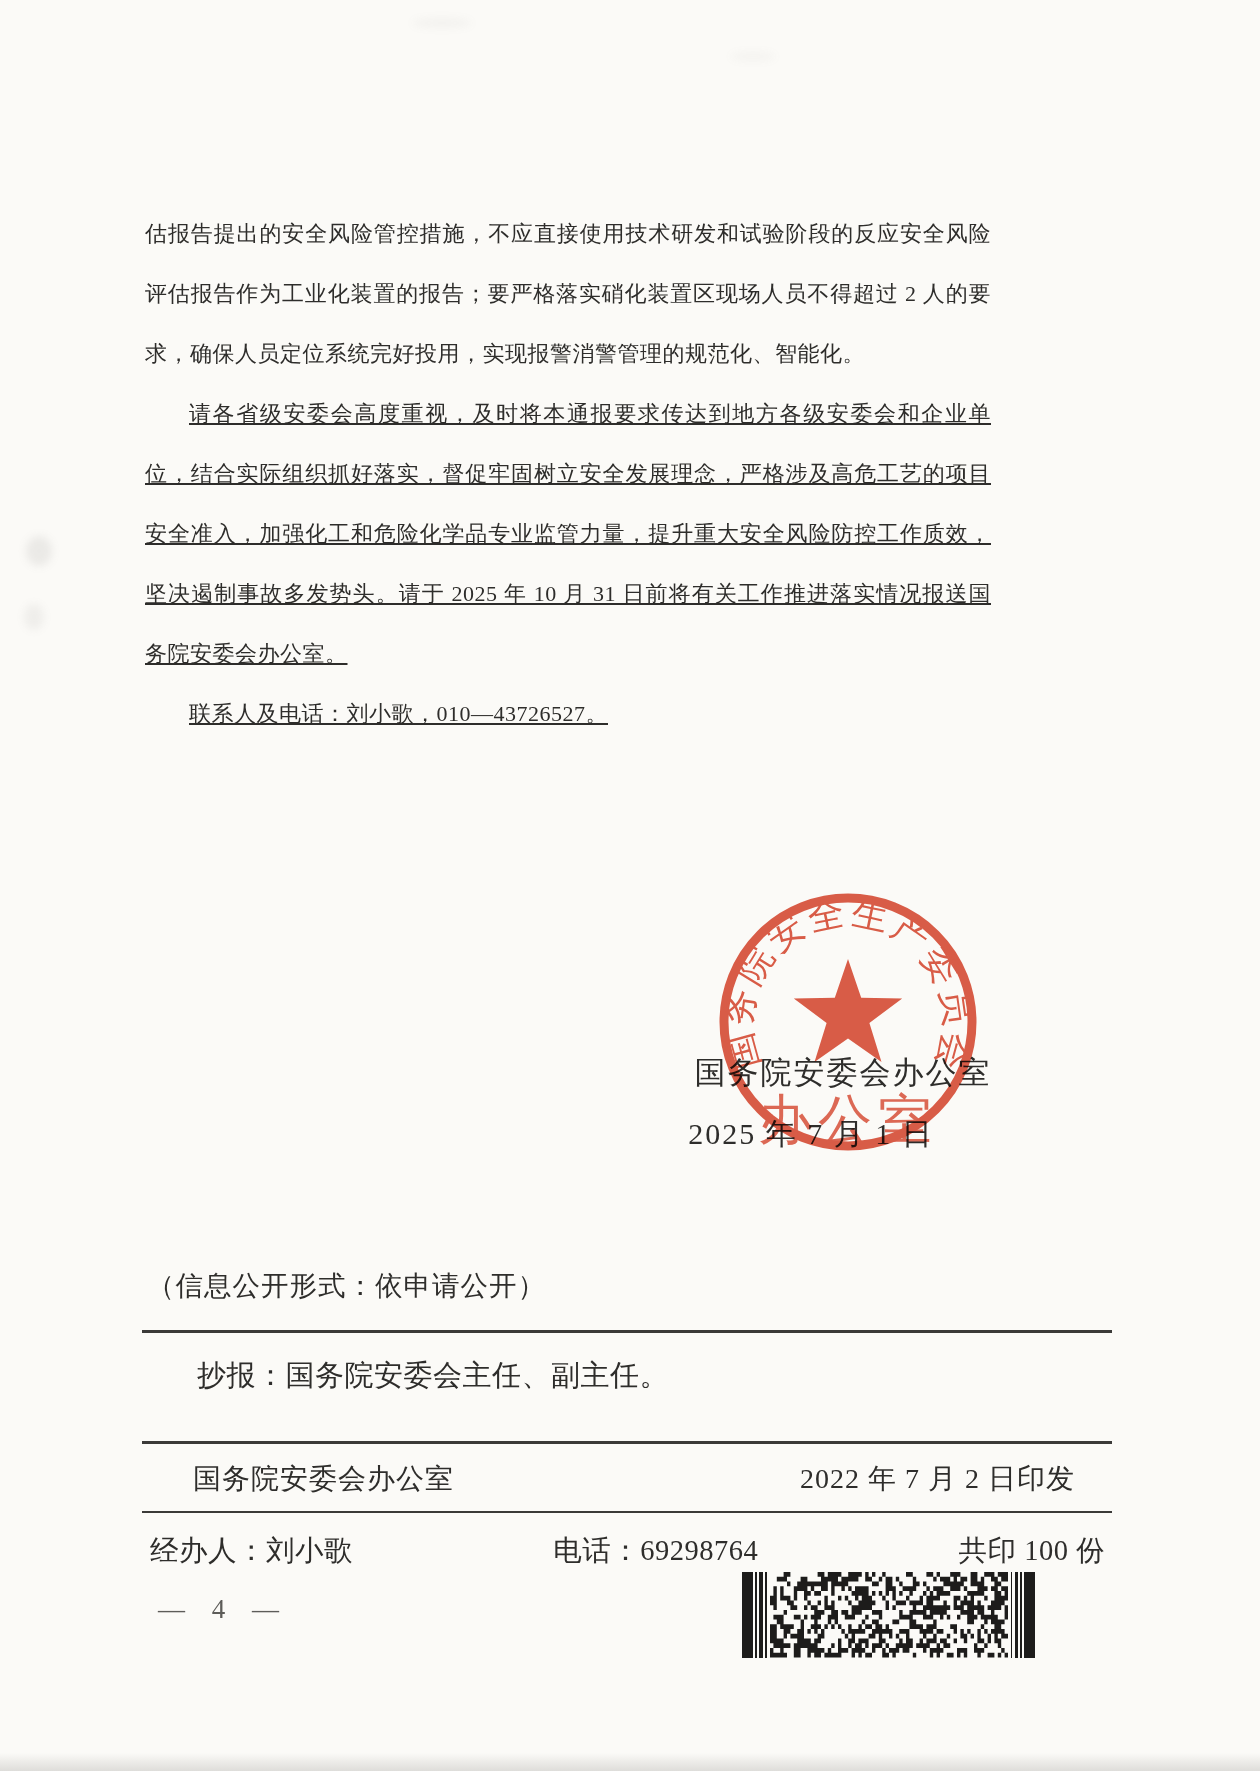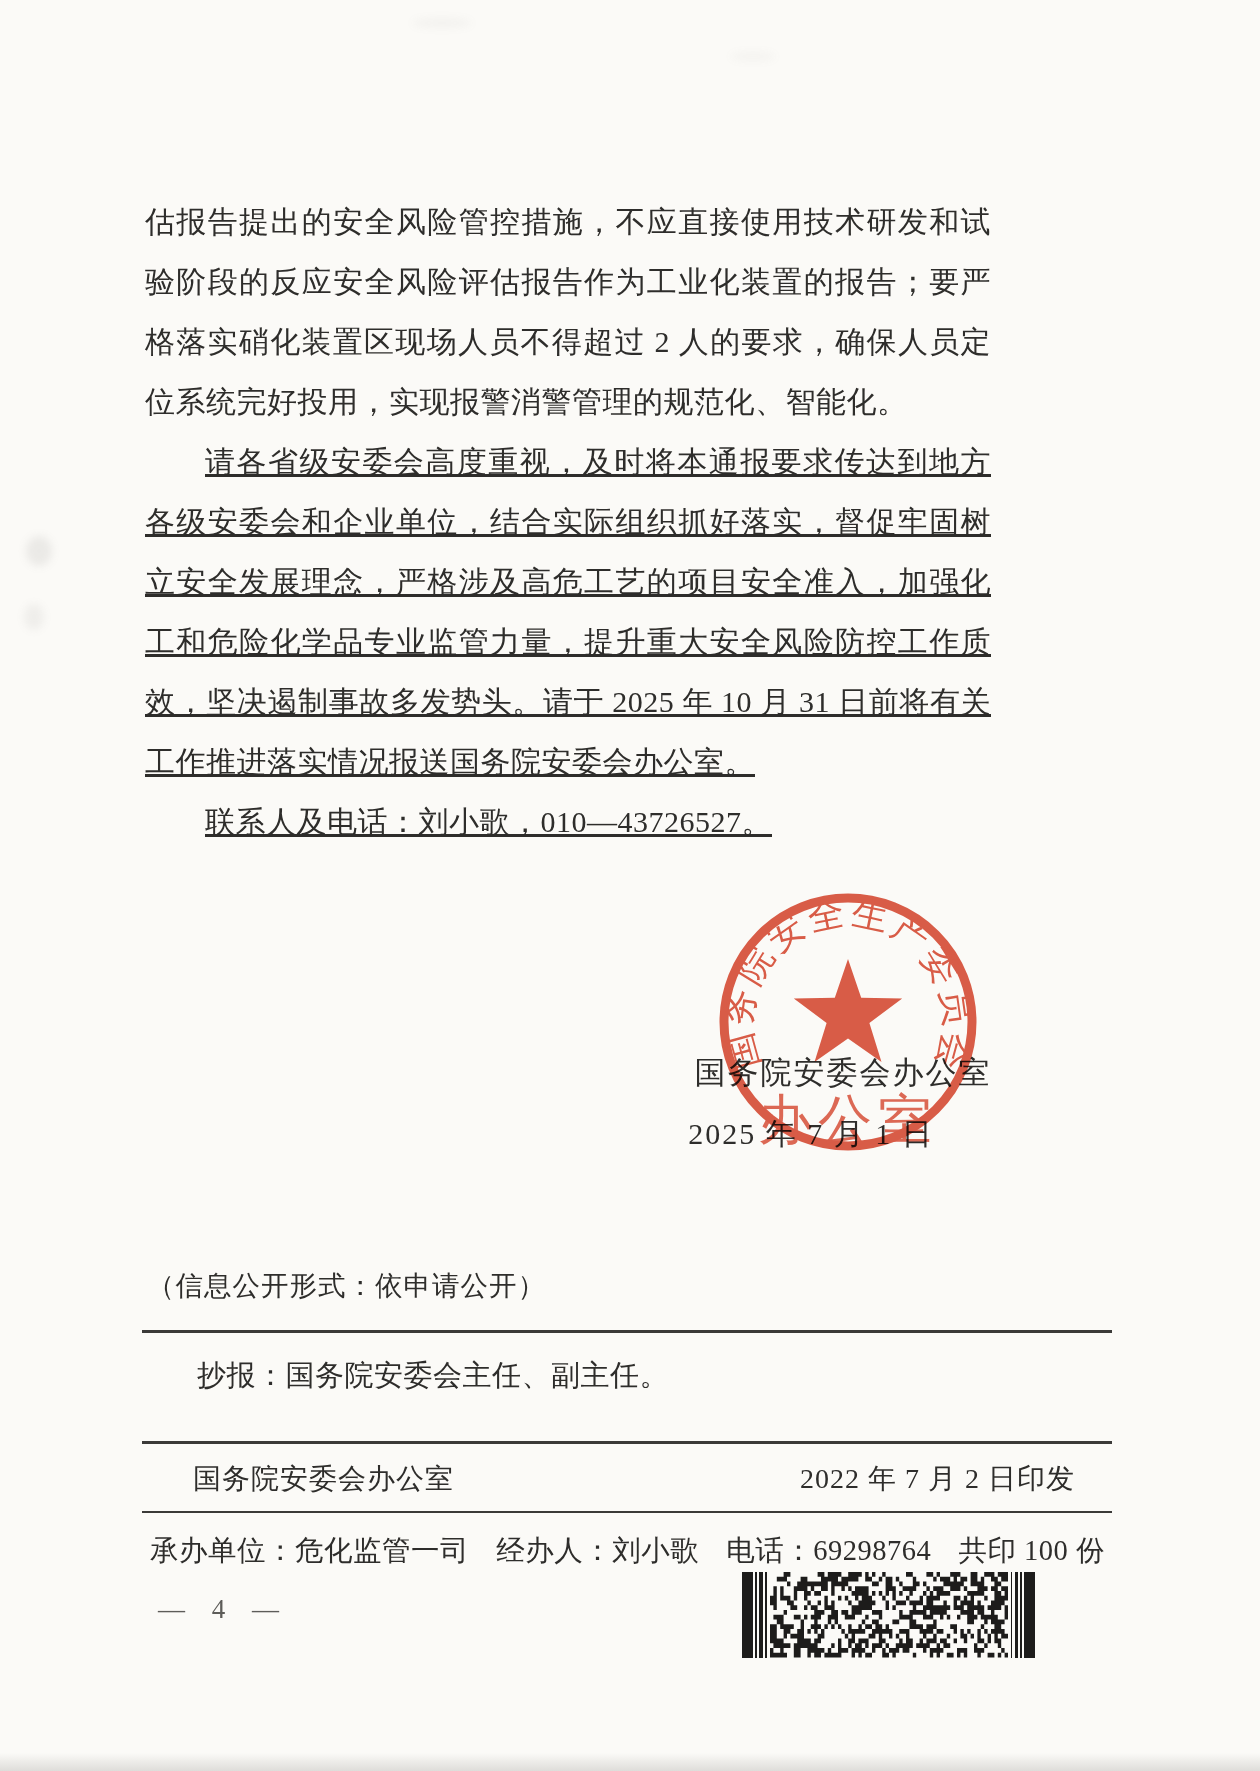--- a/index.html
+++ b/index.html
@@ -12,22 +12,22 @@
     font-family:"Liberation Serif","DejaVu Serif",serif;
     color:#2e2d2b;
   }
   .page::after{ 
     content:"";position:absolute;left:0;bottom:0;width:100%;height:18px;
     background:linear-gradient(to bottom,rgba(0,0,0,0),rgba(90,88,84,.18));
     pointer-events:none;
   }
   
   .body-text{
-    position:absolute;left:145px;top:192px;width:846px;
-    font-size:30px;line-height:60px;
+    position:absolute;left:145px;top:204px;width:846px;
+    font-size:22px;line-height:60px;
     text-align:justify;text-justify:inter-character;
     letter-spacing:.5px;
   }
   .body-text p{margin:0;}
   .body-text p.indent{text-indent:2em;text-decoration:underline;}
   
   .sig-org{
     position:absolute;left:640px;top:1052px;width:406px;
     text-align:center;font-size:31px;letter-spacing:2px;
   }
@@ -118,21 +118,20 @@
   <div class="copy-lines">
     <p>抄报：国务院安委会主任、副主任。</p>
   </div>
 
   <div class="issue-row">
     <span>国务院安委会办公室</span>
     <span>2022 年 7 月 2 日印发</span>
   </div>
 
   <div class="undertake-row">
-    <span>承办单位：危化监管一司</span>
     <span>经办人：刘小歌</span>
     <span>电话：69298764</span>
     <span>共印 100 份</span>
   </div>
 
   <div class="page-number">— 4 —</div>
 
   <svg id="barcode-svg" class="barcode" viewBox="0 0 293 86">
       <path d="M0 0h11v86h-11ZM13 0h2v86h-2ZM17 0h4v86h-4ZM23 0h2v86h-2ZM282 0h11v86h-11ZM278 0h2v86h-2ZM273 0h3v86h-3ZM269 0h1v86h-1ZM41.6 0h3.4v4.75h-3.4ZM45 0h3.4v4.75h-3.4ZM75.6 0h3.4v4.75h-3.4ZM79 0h3.4v4.75h-3.4ZM85.8 0h3.4v4.75h-3.4ZM89.2 0h3.4v4.75h-3.4ZM92.6 0h3.4v4.75h-3.4ZM96 0h3.4v4.75h-3.4ZM106.2 0h3.4v4.75h-3.4ZM109.6 0h3.4v4.75h-3.4ZM113 0h3.4v4.75h-3.4ZM116.4 0h3.4v4.75h-3.4ZM123.2 0h3.4v4.75h-3.4ZM130 0h3.4v4.75h-3.4ZM140.2 0h3.4v4.75h-3.4ZM164 0h3.4v4.75h-3.4ZM167.4 0h3.4v4.75h-3.4ZM184.4 0h3.4v4.75h-3.4ZM187.8 0h3.4v4.75h-3.4ZM194.6 0h3.4v4.75h-3.4ZM208.2 0h3.4v4.75h-3.4ZM211.6 0h3.4v4.75h-3.4ZM215 0h3.4v4.75h-3.4ZM228.6 0h3.4v4.75h-3.4ZM232 0h3.4v4.75h-3.4ZM242.2 0h3.4v4.75h-3.4ZM245.6 0h3.4v4.75h-3.4ZM249 0h3.4v4.75h-3.4ZM255.8 0h3.4v4.75h-3.4ZM259.2 0h3.4v4.75h-3.4ZM262.6 0h3.4v4.75h-3.4ZM34.8 4.8h3.4v4.75h-3.4ZM38.2 4.8h3.4v4.75h-3.4ZM41.6 4.8h3.4v4.75h-3.4ZM58.6 4.8h3.4v4.75h-3.4ZM62 4.8h3.4v4.75h-3.4ZM79 4.8h3.4v4.75h-3.4ZM82.4 4.8h3.4v4.75h-3.4ZM85.8 4.8h3.4v4.75h-3.4ZM89.2 4.8h3.4v4.75h-3.4ZM92.6 4.8h3.4v4.75h-3.4ZM99.4 4.8h3.4v4.75h-3.4ZM102.8 4.8h3.4v4.75h-3.4ZM106.2 4.8h3.4v4.75h-3.4ZM109.6 4.8h3.4v4.75h-3.4ZM113 4.8h3.4v4.75h-3.4ZM123.2 4.8h3.4v4.75h-3.4ZM126.6 4.8h3.4v4.75h-3.4ZM136.8 4.8h3.4v4.75h-3.4ZM143.6 4.8h3.4v4.75h-3.4ZM147 4.8h3.4v4.75h-3.4ZM153.8 4.8h3.4v4.75h-3.4ZM170.8 4.8h3.4v4.75h-3.4ZM191.2 4.8h3.4v4.75h-3.4ZM198 4.8h3.4v4.75h-3.4ZM201.4 4.8h3.4v4.75h-3.4ZM204.8 4.8h3.4v4.75h-3.4ZM211.6 4.8h3.4v4.75h-3.4ZM218.4 4.8h3.4v4.75h-3.4ZM221.8 4.8h3.4v4.75h-3.4ZM228.6 4.8h3.4v4.75h-3.4ZM232 4.8h3.4v4.75h-3.4ZM238.8 4.8h3.4v4.75h-3.4ZM249 4.8h3.4v4.75h-3.4ZM252.4 4.8h3.4v4.75h-3.4ZM259.2 4.8h3.4v4.75h-3.4ZM262.6 4.8h3.4v4.75h-3.4ZM45 9.5h3.4v4.75h-3.4ZM55.2 9.5h3.4v4.75h-3.4ZM58.6 9.5h3.4v4.75h-3.4ZM62 9.5h3.4v4.75h-3.4ZM65.4 9.5h3.4v4.75h-3.4ZM68.8 9.5h3.4v4.75h-3.4ZM72.2 9.5h3.4v4.75h-3.4ZM75.6 9.5h3.4v4.75h-3.4ZM79 9.5h3.4v4.75h-3.4ZM82.4 9.5h3.4v4.75h-3.4ZM89.2 9.5h3.4v4.75h-3.4ZM92.6 9.5h3.4v4.75h-3.4ZM96 9.5h3.4v4.75h-3.4ZM99.4 9.5h3.4v4.75h-3.4ZM102.8 9.5h3.4v4.75h-3.4ZM130 9.5h3.4v4.75h-3.4ZM133.4 9.5h3.4v4.75h-3.4ZM143.6 9.5h3.4v4.75h-3.4ZM147 9.5h3.4v4.75h-3.4ZM157.2 9.5h3.4v4.75h-3.4ZM170.8 9.5h3.4v4.75h-3.4ZM174.2 9.5h3.4v4.75h-3.4ZM181 9.5h3.4v4.75h-3.4ZM201.4 9.5h3.4v4.75h-3.4ZM204.8 9.5h3.4v4.75h-3.4ZM208.2 9.5h3.4v4.75h-3.4ZM211.6 9.5h3.4v4.75h-3.4ZM215 9.5h3.4v4.75h-3.4ZM218.4 9.5h3.4v4.75h-3.4ZM228.6 9.5h3.4v4.75h-3.4ZM232 9.5h3.4v4.75h-3.4ZM235.4 9.5h3.4v4.75h-3.4ZM238.8 9.5h3.4v4.75h-3.4ZM252.4 9.5h3.4v4.75h-3.4ZM255.8 9.5h3.4v4.75h-3.4ZM31.4 14.3h3.4v4.75h-3.4ZM38.2 14.3h3.4v4.75h-3.4ZM51.8 14.3h3.4v4.75h-3.4ZM55.2 14.3h3.4v4.75h-3.4ZM58.6 14.3h3.4v4.75h-3.4ZM62 14.3h3.4v4.75h-3.4ZM68.8 14.3h3.4v4.75h-3.4ZM79 14.3h3.4v4.75h-3.4ZM82.4 14.3h3.4v4.75h-3.4ZM89.2 14.3h3.4v4.75h-3.4ZM99.4 14.3h3.4v4.75h-3.4ZM106.2 14.3h3.4v4.75h-3.4ZM113 14.3h3.4v4.75h-3.4ZM116.4 14.3h3.4v4.75h-3.4ZM119.8 14.3h3.4v4.75h-3.4ZM123.2 14.3h3.4v4.75h-3.4ZM143.6 14.3h3.4v4.75h-3.4ZM147 14.3h3.4v4.75h-3.4ZM150.4 14.3h3.4v4.75h-3.4ZM160.6 14.3h3.4v4.75h-3.4ZM164 14.3h3.4v4.75h-3.4ZM167.4 14.3h3.4v4.75h-3.4ZM170.8 14.3h3.4v4.75h-3.4ZM184.4 14.3h3.4v4.75h-3.4ZM191.2 14.3h3.4v4.75h-3.4ZM194.6 14.3h3.4v4.75h-3.4ZM198 14.3h3.4v4.75h-3.4ZM208.2 14.3h3.4v4.75h-3.4ZM211.6 14.3h3.4v4.75h-3.4ZM215 14.3h3.4v4.75h-3.4ZM221.8 14.3h3.4v4.75h-3.4ZM235.4 14.3h3.4v4.75h-3.4ZM238.8 14.3h3.4v4.75h-3.4ZM242.2 14.3h3.4v4.75h-3.4ZM249 14.3h3.4v4.75h-3.4ZM252.4 14.3h3.4v4.75h-3.4ZM259.2 14.3h3.4v4.75h-3.4ZM262.6 14.3h3.4v4.75h-3.4ZM31.4 19h3.4v4.75h-3.4ZM38.2 19h3.4v4.75h-3.4ZM51.8 19h3.4v4.75h-3.4ZM62 19h3.4v4.75h-3.4ZM65.4 19h3.4v4.75h-3.4ZM72.2 19h3.4v4.75h-3.4ZM75.6 19h3.4v4.75h-3.4ZM89.2 19h3.4v4.75h-3.4ZM109.6 19h3.4v4.75h-3.4ZM113 19h3.4v4.75h-3.4ZM116.4 19h3.4v4.75h-3.4ZM119.8 19h3.4v4.75h-3.4ZM123.2 19h3.4v4.75h-3.4ZM130 19h3.4v4.75h-3.4ZM136.8 19h3.4v4.75h-3.4ZM143.6 19h3.4v4.75h-3.4ZM150.4 19h3.4v4.75h-3.4ZM157.2 19h3.4v4.75h-3.4ZM167.4 19h3.4v4.75h-3.4ZM181 19h3.4v4.75h-3.4ZM187.8 19h3.4v4.75h-3.4ZM194.6 19h3.4v4.75h-3.4ZM198 19h3.4v4.75h-3.4ZM201.4 19h3.4v4.75h-3.4ZM204.8 19h3.4v4.75h-3.4ZM225.2 19h3.4v4.75h-3.4ZM228.6 19h3.4v4.75h-3.4ZM232 19h3.4v4.75h-3.4ZM235.4 19h3.4v4.75h-3.4ZM238.8 19h3.4v4.75h-3.4ZM252.4 19h3.4v4.75h-3.4ZM255.8 19h3.4v4.75h-3.4ZM262.6 19h3.4v4.75h-3.4ZM28 23.8h3.4v4.75h-3.4ZM31.4 23.8h3.4v4.75h-3.4ZM38.2 23.8h3.4v4.75h-3.4ZM41.6 23.8h3.4v4.75h-3.4ZM45 23.8h3.4v4.75h-3.4ZM51.8 23.8h3.4v4.75h-3.4ZM62 23.8h3.4v4.75h-3.4ZM82.4 23.8h3.4v4.75h-3.4ZM96 23.8h3.4v4.75h-3.4ZM102.8 23.8h3.4v4.75h-3.4ZM113 23.8h3.4v4.75h-3.4ZM119.8 23.8h3.4v4.75h-3.4ZM123.2 23.8h3.4v4.75h-3.4ZM126.6 23.8h3.4v4.75h-3.4ZM140.2 23.8h3.4v4.75h-3.4ZM150.4 23.8h3.4v4.75h-3.4ZM164 23.8h3.4v4.75h-3.4ZM177.6 23.8h3.4v4.75h-3.4ZM184.4 23.8h3.4v4.75h-3.4ZM187.8 23.8h3.4v4.75h-3.4ZM191.2 23.8h3.4v4.75h-3.4ZM194.6 23.8h3.4v4.75h-3.4ZM211.6 23.8h3.4v4.75h-3.4ZM215 23.8h3.4v4.75h-3.4ZM221.8 23.8h3.4v4.75h-3.4ZM228.6 23.8h3.4v4.75h-3.4ZM242.2 23.8h3.4v4.75h-3.4ZM252.4 23.8h3.4v4.75h-3.4ZM255.8 23.8h3.4v4.75h-3.4ZM259.2 23.8h3.4v4.75h-3.4ZM262.6 23.8h3.4v4.75h-3.4ZM28 28.5h3.4v4.75h-3.4ZM31.4 28.5h3.4v4.75h-3.4ZM45 28.5h3.4v4.75h-3.4ZM48.4 28.5h3.4v4.75h-3.4ZM65.4 28.5h3.4v4.75h-3.4ZM75.6 28.5h3.4v4.75h-3.4ZM82.4 28.5h3.4v4.75h-3.4ZM89.2 28.5h3.4v4.75h-3.4ZM106.2 28.5h3.4v4.75h-3.4ZM116.4 28.5h3.4v4.75h-3.4ZM119.8 28.5h3.4v4.75h-3.4ZM123.2 28.5h3.4v4.75h-3.4ZM126.6 28.5h3.4v4.75h-3.4ZM130 28.5h3.4v4.75h-3.4ZM143.6 28.5h3.4v4.75h-3.4ZM153.8 28.5h3.4v4.75h-3.4ZM157.2 28.5h3.4v4.75h-3.4ZM160.6 28.5h3.4v4.75h-3.4ZM167.4 28.5h3.4v4.75h-3.4ZM170.8 28.5h3.4v4.75h-3.4ZM174.2 28.5h3.4v4.75h-3.4ZM177.6 28.5h3.4v4.75h-3.4ZM184.4 28.5h3.4v4.75h-3.4ZM187.8 28.5h3.4v4.75h-3.4ZM201.4 28.5h3.4v4.75h-3.4ZM211.6 28.5h3.4v4.75h-3.4ZM218.4 28.5h3.4v4.75h-3.4ZM221.8 28.5h3.4v4.75h-3.4ZM225.2 28.5h3.4v4.75h-3.4ZM228.6 28.5h3.4v4.75h-3.4ZM235.4 28.5h3.4v4.75h-3.4ZM249 28.5h3.4v4.75h-3.4ZM252.4 28.5h3.4v4.75h-3.4ZM255.8 28.5h3.4v4.75h-3.4ZM259.2 28.5h3.4v4.75h-3.4ZM31.4 33.3h3.4v4.75h-3.4ZM48.4 33.3h3.4v4.75h-3.4ZM51.8 33.3h3.4v4.75h-3.4ZM62 33.3h3.4v4.75h-3.4ZM68.8 33.3h3.4v4.75h-3.4ZM72.2 33.3h3.4v4.75h-3.4ZM82.4 33.3h3.4v4.75h-3.4ZM85.8 33.3h3.4v4.75h-3.4ZM89.2 33.3h3.4v4.75h-3.4ZM109.6 33.3h3.4v4.75h-3.4ZM113 33.3h3.4v4.75h-3.4ZM116.4 33.3h3.4v4.75h-3.4ZM119.8 33.3h3.4v4.75h-3.4ZM123.2 33.3h3.4v4.75h-3.4ZM126.6 33.3h3.4v4.75h-3.4ZM143.6 33.3h3.4v4.75h-3.4ZM150.4 33.3h3.4v4.75h-3.4ZM170.8 33.3h3.4v4.75h-3.4ZM181 33.3h3.4v4.75h-3.4ZM184.4 33.3h3.4v4.75h-3.4ZM187.8 33.3h3.4v4.75h-3.4ZM191.2 33.3h3.4v4.75h-3.4ZM194.6 33.3h3.4v4.75h-3.4ZM198 33.3h3.4v4.75h-3.4ZM201.4 33.3h3.4v4.75h-3.4ZM204.8 33.3h3.4v4.75h-3.4ZM211.6 33.3h3.4v4.75h-3.4ZM215 33.3h3.4v4.75h-3.4ZM218.4 33.3h3.4v4.75h-3.4ZM225.2 33.3h3.4v4.75h-3.4ZM228.6 33.3h3.4v4.75h-3.4ZM232 33.3h3.4v4.75h-3.4ZM235.4 33.3h3.4v4.75h-3.4ZM238.8 33.3h3.4v4.75h-3.4ZM245.6 33.3h3.4v4.75h-3.4ZM249 33.3h3.4v4.75h-3.4ZM252.4 33.3h3.4v4.75h-3.4ZM255.8 33.3h3.4v4.75h-3.4ZM262.6 33.3h3.4v4.75h-3.4ZM41.6 38h3.4v4.75h-3.4ZM72.2 38h3.4v4.75h-3.4ZM75.6 38h3.4v4.75h-3.4ZM79 38h3.4v4.75h-3.4ZM89.2 38h3.4v4.75h-3.4ZM92.6 38h3.4v4.75h-3.4ZM99.4 38h3.4v4.75h-3.4ZM102.8 38h3.4v4.75h-3.4ZM109.6 38h3.4v4.75h-3.4ZM113 38h3.4v4.75h-3.4ZM116.4 38h3.4v4.75h-3.4ZM130 38h3.4v4.75h-3.4ZM133.4 38h3.4v4.75h-3.4ZM136.8 38h3.4v4.75h-3.4ZM157.2 38h3.4v4.75h-3.4ZM167.4 38h3.4v4.75h-3.4ZM170.8 38h3.4v4.75h-3.4ZM174.2 38h3.4v4.75h-3.4ZM177.6 38h3.4v4.75h-3.4ZM181 38h3.4v4.75h-3.4ZM187.8 38h3.4v4.75h-3.4ZM191.2 38h3.4v4.75h-3.4ZM194.6 38h3.4v4.75h-3.4ZM198 38h3.4v4.75h-3.4ZM201.4 38h3.4v4.75h-3.4ZM218.4 38h3.4v4.75h-3.4ZM221.8 38h3.4v4.75h-3.4ZM225.2 38h3.4v4.75h-3.4ZM228.6 38h3.4v4.75h-3.4ZM235.4 38h3.4v4.75h-3.4ZM238.8 38h3.4v4.75h-3.4ZM249 38h3.4v4.75h-3.4ZM262.6 38h3.4v4.75h-3.4ZM31.4 42.8h3.4v4.75h-3.4ZM34.8 42.8h3.4v4.75h-3.4ZM38.2 42.8h3.4v4.75h-3.4ZM51.8 42.8h3.4v4.75h-3.4ZM55.2 42.8h3.4v4.75h-3.4ZM62 42.8h3.4v4.75h-3.4ZM68.8 42.8h3.4v4.75h-3.4ZM72.2 42.8h3.4v4.75h-3.4ZM75.6 42.8h3.4v4.75h-3.4ZM85.8 42.8h3.4v4.75h-3.4ZM89.2 42.8h3.4v4.75h-3.4ZM92.6 42.8h3.4v4.75h-3.4ZM102.8 42.8h3.4v4.75h-3.4ZM106.2 42.8h3.4v4.75h-3.4ZM109.6 42.8h3.4v4.75h-3.4ZM123.2 42.8h3.4v4.75h-3.4ZM136.8 42.8h3.4v4.75h-3.4ZM157.2 42.8h3.4v4.75h-3.4ZM160.6 42.8h3.4v4.75h-3.4ZM164 42.8h3.4v4.75h-3.4ZM167.4 42.8h3.4v4.75h-3.4ZM181 42.8h3.4v4.75h-3.4ZM184.4 42.8h3.4v4.75h-3.4ZM187.8 42.8h3.4v4.75h-3.4ZM198 42.8h3.4v4.75h-3.4ZM204.8 42.8h3.4v4.75h-3.4ZM215 42.8h3.4v4.75h-3.4ZM225.2 42.8h3.4v4.75h-3.4ZM228.6 42.8h3.4v4.75h-3.4ZM232 42.8h3.4v4.75h-3.4ZM238.8 42.8h3.4v4.75h-3.4ZM242.2 42.8h3.4v4.75h-3.4ZM245.6 42.8h3.4v4.75h-3.4ZM249 42.8h3.4v4.75h-3.4ZM252.4 42.8h3.4v4.75h-3.4ZM262.6 42.8h3.4v4.75h-3.4ZM34.8 47.5h3.4v4.75h-3.4ZM38.2 47.5h3.4v4.75h-3.4ZM58.6 47.5h3.4v4.75h-3.4ZM72.2 47.5h3.4v4.75h-3.4ZM85.8 47.5h3.4v4.75h-3.4ZM92.6 47.5h3.4v4.75h-3.4ZM119.8 47.5h3.4v4.75h-3.4ZM130 47.5h3.4v4.75h-3.4ZM133.4 47.5h3.4v4.75h-3.4ZM150.4 47.5h3.4v4.75h-3.4ZM153.8 47.5h3.4v4.75h-3.4ZM167.4 47.5h3.4v4.75h-3.4ZM170.8 47.5h3.4v4.75h-3.4ZM191.2 47.5h3.4v4.75h-3.4ZM225.2 47.5h3.4v4.75h-3.4ZM228.6 47.5h3.4v4.75h-3.4ZM242.2 47.5h3.4v4.75h-3.4ZM249 47.5h3.4v4.75h-3.4ZM252.4 47.5h3.4v4.75h-3.4ZM255.8 47.5h3.4v4.75h-3.4ZM259.2 47.5h3.4v4.75h-3.4ZM28 52.3h3.4v4.75h-3.4ZM31.4 52.3h3.4v4.75h-3.4ZM38.2 52.3h3.4v4.75h-3.4ZM41.6 52.3h3.4v4.75h-3.4ZM45 52.3h3.4v4.75h-3.4ZM48.4 52.3h3.4v4.75h-3.4ZM58.6 52.3h3.4v4.75h-3.4ZM68.8 52.3h3.4v4.75h-3.4ZM72.2 52.3h3.4v4.75h-3.4ZM75.6 52.3h3.4v4.75h-3.4ZM82.4 52.3h3.4v4.75h-3.4ZM89.2 52.3h3.4v4.75h-3.4ZM96 52.3h3.4v4.75h-3.4ZM106.2 52.3h3.4v4.75h-3.4ZM116.4 52.3h3.4v4.75h-3.4ZM123.2 52.3h3.4v4.75h-3.4ZM126.6 52.3h3.4v4.75h-3.4ZM133.4 52.3h3.4v4.75h-3.4ZM136.8 52.3h3.4v4.75h-3.4ZM143.6 52.3h3.4v4.75h-3.4ZM167.4 52.3h3.4v4.75h-3.4ZM170.8 52.3h3.4v4.75h-3.4ZM174.2 52.3h3.4v4.75h-3.4ZM177.6 52.3h3.4v4.75h-3.4ZM184.4 52.3h3.4v4.75h-3.4ZM187.8 52.3h3.4v4.75h-3.4ZM191.2 52.3h3.4v4.75h-3.4ZM208.2 52.3h3.4v4.75h-3.4ZM211.6 52.3h3.4v4.75h-3.4ZM238.8 52.3h3.4v4.75h-3.4ZM252.4 52.3h3.4v4.75h-3.4ZM255.8 52.3h3.4v4.75h-3.4ZM28 57h3.4v4.75h-3.4ZM31.4 57h3.4v4.75h-3.4ZM41.6 57h3.4v4.75h-3.4ZM45 57h3.4v4.75h-3.4ZM55.2 57h3.4v4.75h-3.4ZM58.6 57h3.4v4.75h-3.4ZM65.4 57h3.4v4.75h-3.4ZM72.2 57h3.4v4.75h-3.4ZM79 57h3.4v4.75h-3.4ZM99.4 57h3.4v4.75h-3.4ZM106.2 57h3.4v4.75h-3.4ZM109.6 57h3.4v4.75h-3.4ZM113 57h3.4v4.75h-3.4ZM116.4 57h3.4v4.75h-3.4ZM119.8 57h3.4v4.75h-3.4ZM130 57h3.4v4.75h-3.4ZM133.4 57h3.4v4.75h-3.4ZM136.8 57h3.4v4.75h-3.4ZM140.2 57h3.4v4.75h-3.4ZM143.6 57h3.4v4.75h-3.4ZM147 57h3.4v4.75h-3.4ZM157.2 57h3.4v4.75h-3.4ZM160.6 57h3.4v4.75h-3.4ZM164 57h3.4v4.75h-3.4ZM177.6 57h3.4v4.75h-3.4ZM181 57h3.4v4.75h-3.4ZM184.4 57h3.4v4.75h-3.4ZM187.8 57h3.4v4.75h-3.4ZM194.6 57h3.4v4.75h-3.4ZM198 57h3.4v4.75h-3.4ZM211.6 57h3.4v4.75h-3.4ZM218.4 57h3.4v4.75h-3.4ZM225.2 57h3.4v4.75h-3.4ZM235.4 57h3.4v4.75h-3.4ZM242.2 57h3.4v4.75h-3.4ZM249 57h3.4v4.75h-3.4ZM252.4 57h3.4v4.75h-3.4ZM255.8 57h3.4v4.75h-3.4ZM259.2 57h3.4v4.75h-3.4ZM28 61.8h3.4v4.75h-3.4ZM31.4 61.8h3.4v4.75h-3.4ZM41.6 61.8h3.4v4.75h-3.4ZM48.4 61.8h3.4v4.75h-3.4ZM51.8 61.8h3.4v4.75h-3.4ZM55.2 61.8h3.4v4.75h-3.4ZM58.6 61.8h3.4v4.75h-3.4ZM75.6 61.8h3.4v4.75h-3.4ZM79 61.8h3.4v4.75h-3.4ZM102.8 61.8h3.4v4.75h-3.4ZM109.6 61.8h3.4v4.75h-3.4ZM126.6 61.8h3.4v4.75h-3.4ZM130 61.8h3.4v4.75h-3.4ZM136.8 61.8h3.4v4.75h-3.4ZM147 61.8h3.4v4.75h-3.4ZM153.8 61.8h3.4v4.75h-3.4ZM164 61.8h3.4v4.75h-3.4ZM181 61.8h3.4v4.75h-3.4ZM191.2 61.8h3.4v4.75h-3.4ZM204.8 61.8h3.4v4.75h-3.4ZM218.4 61.8h3.4v4.75h-3.4ZM221.8 61.8h3.4v4.75h-3.4ZM228.6 61.8h3.4v4.75h-3.4ZM235.4 61.8h3.4v4.75h-3.4ZM245.6 61.8h3.4v4.75h-3.4ZM252.4 61.8h3.4v4.75h-3.4ZM259.2 61.8h3.4v4.75h-3.4ZM262.6 61.8h3.4v4.75h-3.4ZM28 66.5h3.4v4.75h-3.4ZM31.4 66.5h3.4v4.75h-3.4ZM34.8 66.5h3.4v4.75h-3.4ZM38.2 66.5h3.4v4.75h-3.4ZM55.2 66.5h3.4v4.75h-3.4ZM58.6 66.5h3.4v4.75h-3.4ZM62 66.5h3.4v4.75h-3.4ZM65.4 66.5h3.4v4.75h-3.4ZM72.2 66.5h3.4v4.75h-3.4ZM75.6 66.5h3.4v4.75h-3.4ZM96 66.5h3.4v4.75h-3.4ZM106.2 66.5h3.4v4.75h-3.4ZM109.6 66.5h3.4v4.75h-3.4ZM116.4 66.5h3.4v4.75h-3.4ZM119.8 66.5h3.4v4.75h-3.4ZM123.2 66.5h3.4v4.75h-3.4ZM136.8 66.5h3.4v4.75h-3.4ZM140.2 66.5h3.4v4.75h-3.4ZM157.2 66.5h3.4v4.75h-3.4ZM164 66.5h3.4v4.75h-3.4ZM167.4 66.5h3.4v4.75h-3.4ZM177.6 66.5h3.4v4.75h-3.4ZM184.4 66.5h3.4v4.75h-3.4ZM187.8 66.5h3.4v4.75h-3.4ZM191.2 66.5h3.4v4.75h-3.4ZM198 66.5h3.4v4.75h-3.4ZM201.4 66.5h3.4v4.75h-3.4ZM211.6 66.5h3.4v4.75h-3.4ZM221.8 66.5h3.4v4.75h-3.4ZM235.4 66.5h3.4v4.75h-3.4ZM238.8 66.5h3.4v4.75h-3.4ZM245.6 66.5h3.4v4.75h-3.4ZM252.4 66.5h3.4v4.75h-3.4ZM255.8 66.5h3.4v4.75h-3.4ZM31.4 71.3h3.4v4.75h-3.4ZM34.8 71.3h3.4v4.75h-3.4ZM38.2 71.3h3.4v4.75h-3.4ZM41.6 71.3h3.4v4.75h-3.4ZM45 71.3h3.4v4.75h-3.4ZM51.8 71.3h3.4v4.75h-3.4ZM55.2 71.3h3.4v4.75h-3.4ZM58.6 71.3h3.4v4.75h-3.4ZM62 71.3h3.4v4.75h-3.4ZM65.4 71.3h3.4v4.75h-3.4ZM68.8 71.3h3.4v4.75h-3.4ZM72.2 71.3h3.4v4.75h-3.4ZM89.2 71.3h3.4v4.75h-3.4ZM96 71.3h3.4v4.75h-3.4ZM106.2 71.3h3.4v4.75h-3.4ZM113 71.3h3.4v4.75h-3.4ZM116.4 71.3h3.4v4.75h-3.4ZM123.2 71.3h3.4v4.75h-3.4ZM130 71.3h3.4v4.75h-3.4ZM133.4 71.3h3.4v4.75h-3.4ZM136.8 71.3h3.4v4.75h-3.4ZM143.6 71.3h3.4v4.75h-3.4ZM153.8 71.3h3.4v4.75h-3.4ZM157.2 71.3h3.4v4.75h-3.4ZM160.6 71.3h3.4v4.75h-3.4ZM164 71.3h3.4v4.75h-3.4ZM167.4 71.3h3.4v4.75h-3.4ZM174.2 71.3h3.4v4.75h-3.4ZM177.6 71.3h3.4v4.75h-3.4ZM181 71.3h3.4v4.75h-3.4ZM184.4 71.3h3.4v4.75h-3.4ZM194.6 71.3h3.4v4.75h-3.4ZM201.4 71.3h3.4v4.75h-3.4ZM204.8 71.3h3.4v4.75h-3.4ZM232 71.3h3.4v4.75h-3.4ZM242.2 71.3h3.4v4.75h-3.4ZM255.8 71.3h3.4v4.75h-3.4ZM28 76h3.4v4.75h-3.4ZM38.2 76h3.4v4.75h-3.4ZM51.8 76h3.4v4.75h-3.4ZM55.2 76h3.4v4.75h-3.4ZM65.4 76h3.4v4.75h-3.4ZM68.8 76h3.4v4.75h-3.4ZM72.2 76h3.4v4.75h-3.4ZM75.6 76h3.4v4.75h-3.4ZM79 76h3.4v4.75h-3.4ZM85.8 76h3.4v4.75h-3.4ZM96 76h3.4v4.75h-3.4ZM99.4 76h3.4v4.75h-3.4ZM102.8 76h3.4v4.75h-3.4ZM109.6 76h3.4v4.75h-3.4ZM113 76h3.4v4.75h-3.4ZM116.4 76h3.4v4.75h-3.4ZM119.8 76h3.4v4.75h-3.4ZM130 76h3.4v4.75h-3.4ZM140.2 76h3.4v4.75h-3.4ZM147 76h3.4v4.75h-3.4ZM150.4 76h3.4v4.75h-3.4ZM153.8 76h3.4v4.75h-3.4ZM160.6 76h3.4v4.75h-3.4ZM164 76h3.4v4.75h-3.4ZM181 76h3.4v4.75h-3.4ZM187.8 76h3.4v4.75h-3.4ZM191.2 76h3.4v4.75h-3.4ZM194.6 76h3.4v4.75h-3.4ZM198 76h3.4v4.75h-3.4ZM215 76h3.4v4.75h-3.4ZM218.4 76h3.4v4.75h-3.4ZM221.8 76h3.4v4.75h-3.4ZM232 76h3.4v4.75h-3.4ZM235.4 76h3.4v4.75h-3.4ZM238.8 76h3.4v4.75h-3.4ZM259.2 76h3.4v4.75h-3.4ZM28 80.8h3.4v4.75h-3.4ZM31.4 80.8h3.4v4.75h-3.4ZM34.8 80.8h3.4v4.75h-3.4ZM38.2 80.8h3.4v4.75h-3.4ZM41.6 80.8h3.4v4.75h-3.4ZM51.8 80.8h3.4v4.75h-3.4ZM55.2 80.8h3.4v4.75h-3.4ZM65.4 80.8h3.4v4.75h-3.4ZM72.2 80.8h3.4v4.75h-3.4ZM75.6 80.8h3.4v4.75h-3.4ZM82.4 80.8h3.4v4.75h-3.4ZM85.8 80.8h3.4v4.75h-3.4ZM89.2 80.8h3.4v4.75h-3.4ZM92.6 80.8h3.4v4.75h-3.4ZM96 80.8h3.4v4.75h-3.4ZM109.6 80.8h3.4v4.75h-3.4ZM116.4 80.8h3.4v4.75h-3.4ZM123.2 80.8h3.4v4.75h-3.4ZM126.6 80.8h3.4v4.75h-3.4ZM140.2 80.8h3.4v4.75h-3.4ZM143.6 80.8h3.4v4.75h-3.4ZM150.4 80.8h3.4v4.75h-3.4ZM170.8 80.8h3.4v4.75h-3.4ZM187.8 80.8h3.4v4.75h-3.4ZM194.6 80.8h3.4v4.75h-3.4ZM204.8 80.8h3.4v4.75h-3.4ZM208.2 80.8h3.4v4.75h-3.4ZM215 80.8h3.4v4.75h-3.4ZM221.8 80.8h3.4v4.75h-3.4ZM235.4 80.8h3.4v4.75h-3.4ZM245.6 80.8h3.4v4.75h-3.4ZM249 80.8h3.4v4.75h-3.4ZM255.8 80.8h3.4v4.75h-3.4ZM262.6 80.8h3.4v4.75h-3.4Z" fill="#1d1c1b"></path>
     </svg>

